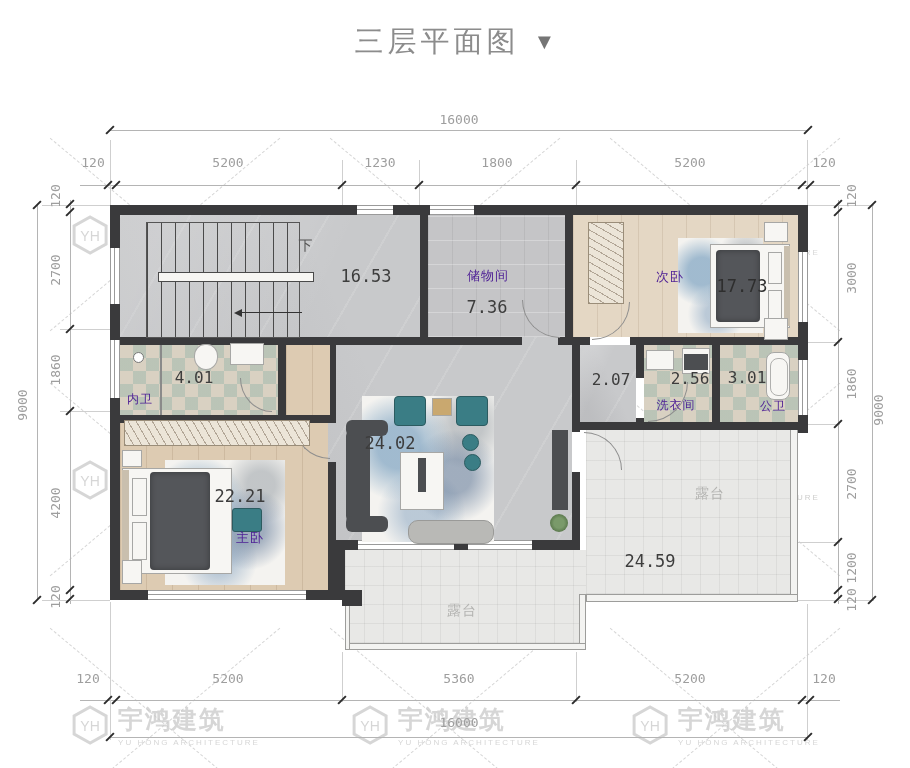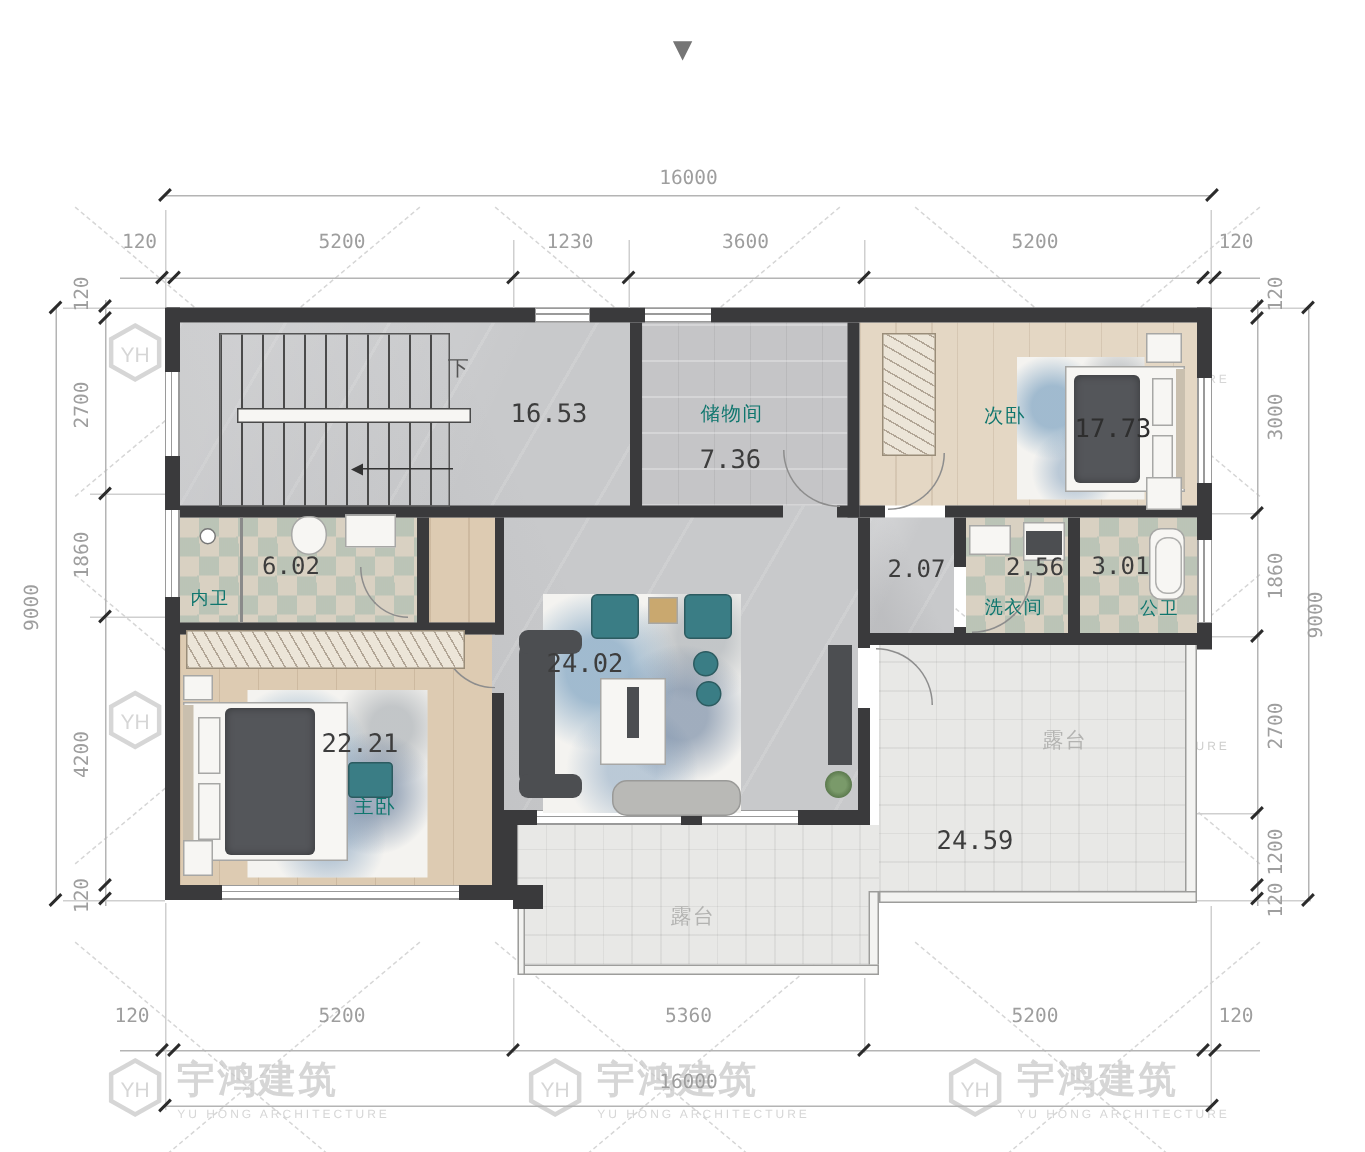--- a/index.html
+++ b/index.html
@@ -60,30 +60,31 @@
        background-image:radial-gradient(circle at 28% 35%,rgba(92,140,180,.55) 0 16%,transparent 40%),
                         radial-gradient(circle at 70% 55%,rgba(58,88,128,.45) 0 14%,transparent 38%),
                         radial-gradient(circle at 45% 80%,rgba(130,160,190,.5) 0 12%,transparent 32%),
                         radial-gradient(circle at 80% 20%,rgba(120,130,140,.4) 0 10%,transparent 28%);}
   .teal{position:absolute;background:#3a7d85;border:1px solid #2c5b60;box-sizing:border-box;}
   .dark{position:absolute;background:#4c4e51;}
   .stairs{position:absolute;background-image:repeating-linear-gradient(90deg,#4a4a4a 0 1px,transparent 1px 14px);}
   
   .num{position:absolute;transform:translate(-50%,-50%);color:#3d3d3d;font-size:17px;
        font-family:"DejaVu Sans Mono",monospace;white-space:nowrap;}
-  .rname{position:absolute;transform:translate(-50%,-50%);color:#0f766e;font-size:13px;
+  .rname{position:absolute;transform:translate(-50%,-50%);color:#4c1d95;font-size:13px;
        letter-spacing:1px;white-space:nowrap;}
   .rname-lt{color:#b3b3b1;}
 </style>
 </head>
 <body>
 
 <div id="canvas">
 
   <div class="title-row">
+    <span class="title-text">三层平面图</span>
     <span class="title-caret">▼</span>
   </div>
 
   <div class="wm" style="left:25px;top:110px">
       <div class="x1"></div>
       <div class="x2"></div>
       <div class="lg">
         <svg viewBox="0 0 40 40">
           <path d="M20 2 L36 11 V29 L20 38 L4 29 V11 Z" fill="none" stroke="currentColor" stroke-width="3"></path>
           <text x="20" y="26" font-size="14" text-anchor="middle" fill="currentColor">YH</text>
@@ -323,21 +324,21 @@
   <div class="dark" style="left:684px;top:354px;width:24px;height:16px"></div>
   <div class="wht" style="left:766px;top:352px;width:24px;height:48px;border-radius:8px"></div>
   <div class="abs" style="left:770px;top:358px;width:16px;height:36px;border:1px solid #b0b0ae;border-radius:8px"></div>
 
   <div class="num" style="left:366px;top:276px">16.53</div>
   <div class="rname" style="left:488px;top:276px">储物间</div>
   <div class="num" style="left:487px;top:307px">7.36</div>
   <div class="rname" style="left:670px;top:277px">次卧</div>
   <div class="num" style="left:742px;top:286px;color:#2e2e2e">17.73</div>
   <div class="rname" style="left:140px;top:399px;font-size:12px">内卫</div>
-  <div class="num" style="left:194px;top:377px;font-size:16px">6.02</div>
+  <div class="num" style="left:194px;top:377px;font-size:16px">4.01</div>
   <div class="num" style="left:611px;top:379px;font-size:16px">2.07</div>
   <div class="num" style="left:690px;top:378px;font-size:16px">2.56</div>
   <div class="rname" style="left:676px;top:405px;font-size:12px">洗衣间</div>
   <div class="num" style="left:747px;top:377px;font-size:16px">3.01</div>
   <div class="rname" style="left:773px;top:406px;font-size:12px">公卫</div>
   <div class="num" style="left:390px;top:443px">24.02</div>
   <div class="num" style="left:240px;top:496px">22.21</div>
   <div class="rname" style="left:250px;top:538px">主卧</div>
   <div class="rname rname-lt" style="left:710px;top:494px;font-size:14px">露台</div>
   <div class="num" style="left:650px;top:561px">24.59</div>
@@ -356,21 +357,21 @@
     <div class="tk" style="left:116px;top:185px"></div>
   <div class="tk" style="left:342px;top:185px"></div>
     <div class="tk" style="left:419px;top:185px"></div>
   <div class="tk" style="left:576px;top:185px"></div>
   <div class="tk" style="left:802px;top:185px"></div>
     <div class="tk" style="left:810px;top:185px"></div>
   <div class="dt" style="left:459px;top:119px">16000</div>
   <div class="dt" style="left:93px;top:162px">120</div>
   <div class="dt" style="left:228px;top:162px">5200</div>
   <div class="dt" style="left:380px;top:162px">1230</div>
-  <div class="dt" style="left:497px;top:162px">3600</div>
+  <div class="dt" style="left:497px;top:162px">1800</div>
   <div class="dt" style="left:690px;top:162px">5200</div>
   <div class="dt" style="left:824px;top:162px">120</div>
 
   <div class="dl" style="left:80px;top:700px;width:760px;height:1px"></div>
   <div class="dl" style="left:110px;top:737px;width:698px;height:1px"></div>
   <div class="ext" style="left:110px;top:602px;width:1px;height:138px"></div>
   <div class="ext" style="left:342px;top:652px;width:1px;height:50px"></div>
   <div class="ext" style="left:576px;top:652px;width:1px;height:50px"></div>
   <div class="ext" style="left:807px;top:604px;width:1px;height:136px"></div>
   <div class="tk" style="left:108px;top:700px"></div>

